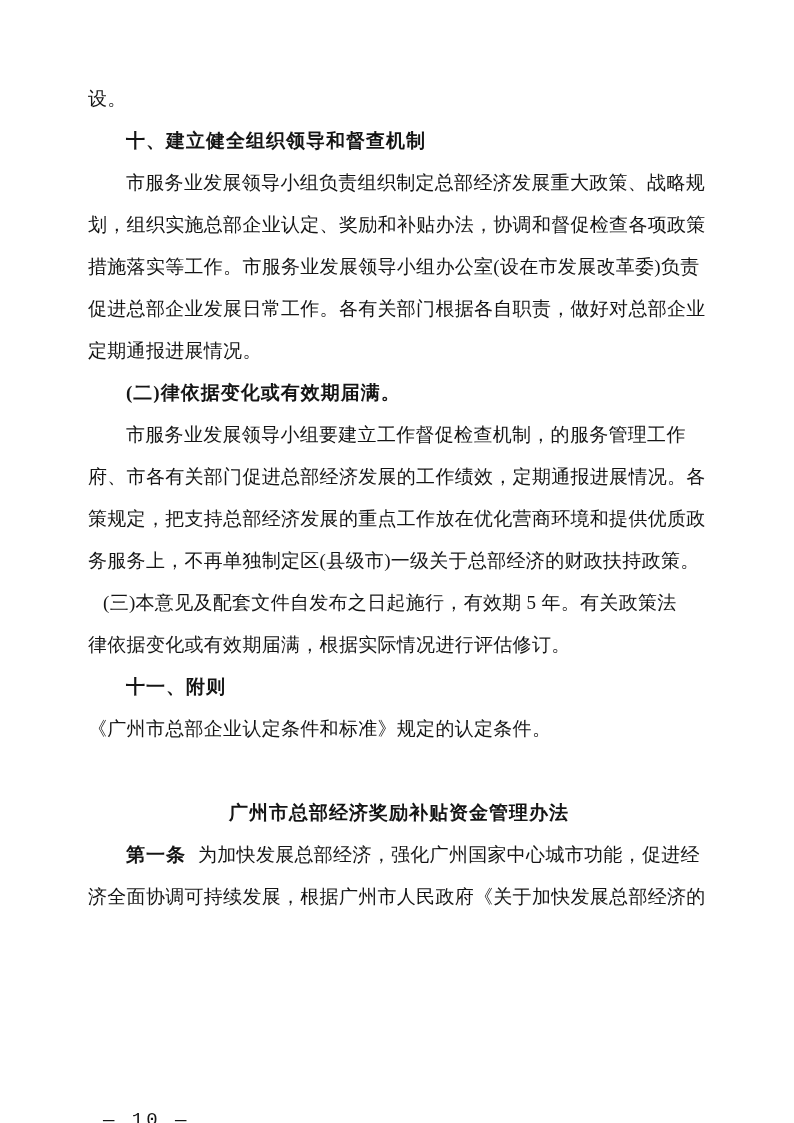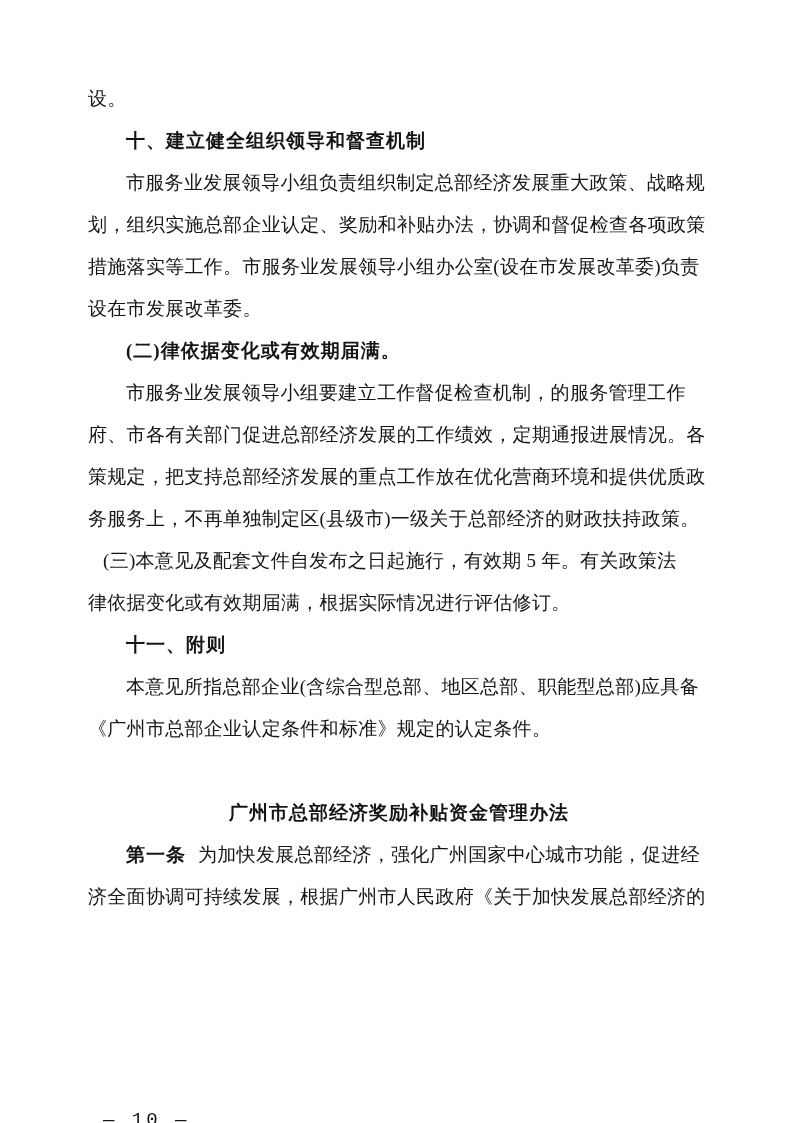--- a/index.html
+++ b/index.html
@@ -72,40 +72,40 @@
       <div class="block-continuation">
         <div class="line">设。</div>
       </div>
       <div class="block-heading">
         <div class="line indent">十、建立健全组织领导和督查机制</div>
       </div>
       <div class="block-paragraph">
         <div class="line indent">市服务业发展领导小组负责组织制定总部经济发展重大政策、战略规</div>
         <div class="line">划，组织实施总部企业认定、奖励和补贴办法，协调和督促检查各项政策</div>
         <div class="line">措施落实等工作。市服务业发展领导小组办公室(设在市发展改革委)负责</div>
-        <div class="line">设在市发展改革委。</div>
+        <div class="line">促进总部企业发展日常工作。各有关部门根据各自职责，做好对总部企业</div>
+        <div class="line">定期通报进展情况。</div>
       </div>
       <div class="block-subheading">
         <div class="line indent">(二)律依据变化或有效期届满。</div>
       </div>
       <div class="block-paragraph">
         <div class="line indent">市服务业发展领导小组要建立工作督促检查机制，的服务管理工作</div>
         <div class="line">府、市各有关部门促进总部经济发展的工作绩效，定期通报进展情况。各</div>
         <div class="line">策规定，把支持总部经济发展的重点工作放在优化营商环境和提供优质政</div>
         <div class="line">务服务上，不再单独制定区(县级市)一级关于总部经济的财政扶持政策。</div>
       </div>
       <div class="block-paragraph-half-indent">
         <div class="line indent-half">(三)本意见及配套文件自发布之日起施行，有效期 5 年。有关政策法</div>
         <div class="line">律依据变化或有效期届满，根据实际情况进行评估修订。</div>
       </div>
       <div class="block-heading">
         <div class="line indent">十一、附则</div>
       </div>
       <div class="block-paragraph">
-        <div class="line indent">本意见所指总部企业(含综合型总部、地区总部、职能型总部)应具备</div>
         <div class="line">《广州市总部企业认定条件和标准》规定的认定条件。</div>
       </div>
       <div class="block-spacer">
         <div class="line"></div>
       </div>
       <div class="block-title">
         <div class="line">广州市总部经济奖励补贴资金管理办法</div>
       </div>
       <div class="block-paragraph">
         <div class="line indent"><span class="lead">第一条</span><span>为加快发展总部经济，强化广州国家中心城市功能，促进经</span></div>

